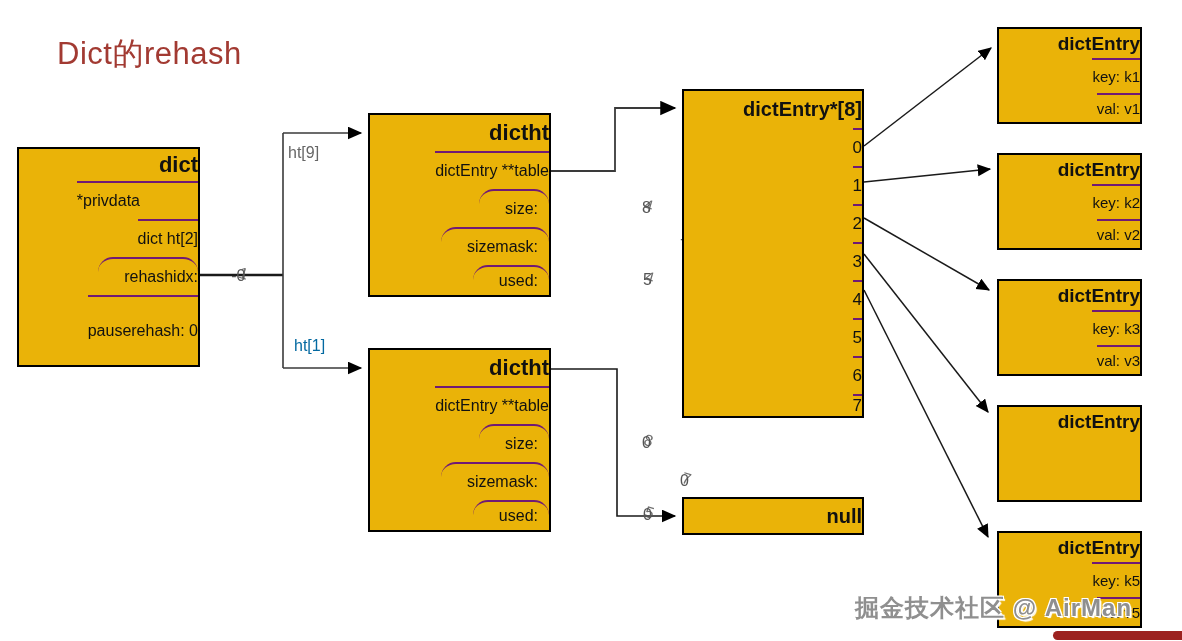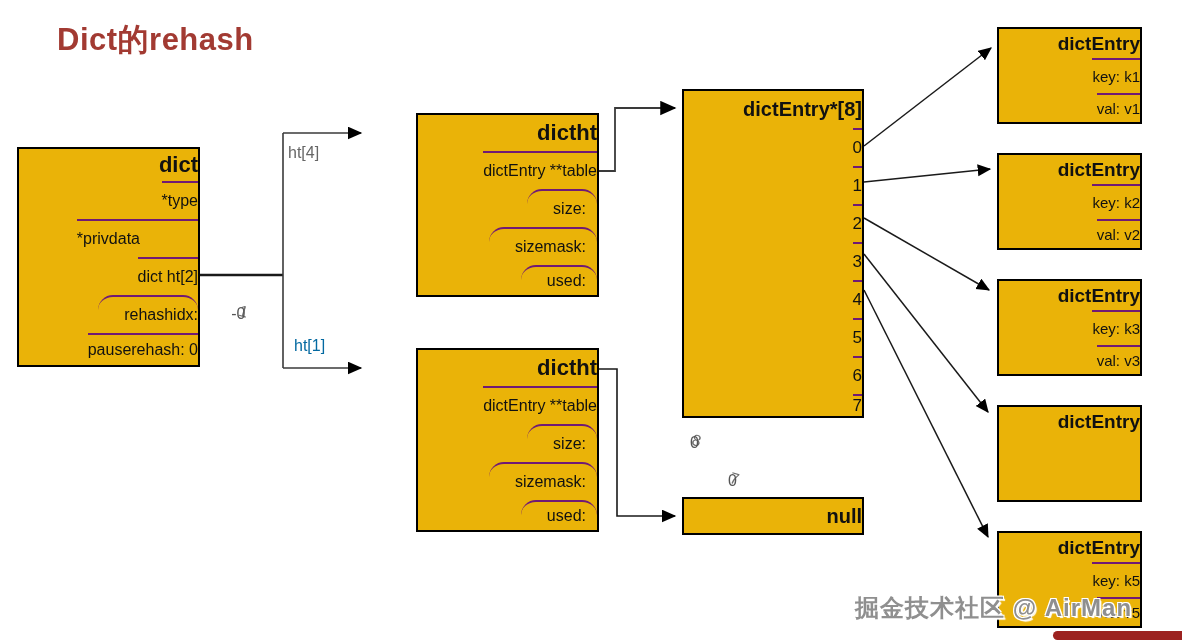--- a/index.html
+++ b/index.html
@@ -1,21 +1,21 @@
 <!DOCTYPE html>
 <html><head>
 <meta charset="utf-8">
 <style>
   html,body{margin:0;padding:0;background:#fff;}
   #canvas{
     position:relative;width:1182px;height:641px;background:#ffffff;overflow:hidden;
     font-family:"Liberation Sans","DejaVu Sans",sans-serif;color:#111;
   }
   #page-title{
-    position:absolute;left:57px;top:19px;font-size:31px;font-weight:bold;
+    position:absolute;left:57px;top:33px;font-size:31px;font-weight:normal;
     letter-spacing:0.5px;
   }
   svg.connectors{position:absolute;left:0;top:0;z-index:1;pointer-events:none;}
   .node{
     position:absolute;background:#eab308;border:2px solid #000;box-sizing:border-box;
     display:flex;flex-direction:column;z-index:2;align-items:flex-end;
   }
   .node .hdr{
     font-weight:bold;text-align:center;display:flex;align-items:center;justify-content:center;
     flex:none;
@@ -26,21 +26,21 @@
   }
   .node .row.last{flex:1;}
   
   #dict-box{left:17px;top:147px;width:183px;height:220px;}
   #dict-box .hdr{height:32px;font-size:22px;}
   #dict-box .row{height:36px;}
   .shift-left{padding-right:58px;}
   .frow{justify-content:flex-start !important;padding-left:26px;position:relative;border-radius:15px;}
   .fval{position:absolute;color:#555;font-size:16px;display:inline-flex;}
   
-  .dictht{left:368px;width:183px;height:184px;margin-left:48px;}
+  .dictht{left:368px;width:183px;height:184px;}
   #dictht-top{top:113px;}
   #dictht-bottom{top:348px;}
   .dictht .hdr{height:36px;font-size:22px;}
   .dictht .row{height:36px;}
   
   #array-box{left:682px;top:89px;width:182px;height:329px;}
   #array-box .hdr{height:37px;font-size:20px;}
   #array-box .row{height:36px;font-size:17px;}
   
   #null-box{left:682px;top:497px;width:182px;height:38px;}
@@ -92,26 +92,25 @@
 
     <path d="M551,369 H617 V516 H675" stroke="#1a1a1a" stroke-width="1.6" fill="none" marker-end="url(#arr)"></path>
 
     <line x1="864" y1="146" x2="991" y2="48" stroke="#1a1a1a" stroke-width="1.5" marker-end="url(#arr)"></line>
     <line x1="864" y1="182" x2="990" y2="169" stroke="#1a1a1a" stroke-width="1.5" marker-end="url(#arr)"></line>
     <line x1="864" y1="218" x2="989" y2="290" stroke="#1a1a1a" stroke-width="1.5" marker-end="url(#arr)"></line>
     <line x1="864" y1="254" x2="988" y2="412" stroke="#1a1a1a" stroke-width="1.5" marker-end="url(#arr)"></line>
     <line x1="864" y1="290" x2="988" y2="537" stroke="#1a1a1a" stroke-width="1.5" marker-end="url(#arr)"></line>
   </svg>
 
-  <div class="ptr-label" id="ht0-label" style="color: rgb(102, 102, 102);">ht[4]</div>
+  <div class="ptr-label" id="ht0-label" style="color: rgb(102, 102, 102);">ht[9]</div>
   <div class="ptr-label" id="ht1-label" style="color: #0369a1;">ht[1]</div>
 
   <div class="node" id="dict-box">
     <div class="hdr">dict</div>
-    <div class="row">*type</div>
     <div class="row shift-left">*privdata</div>
     <div class="row">dict ht[2]</div>
     <div class="row frow">
       <span>rehashidx:</span>
       <span class="fval" style="left:133px">
         <span>-</span>
         <span class="ow">
           <span class="o-old">1</span>
           <span class="o-new">0</span>
         </span>

